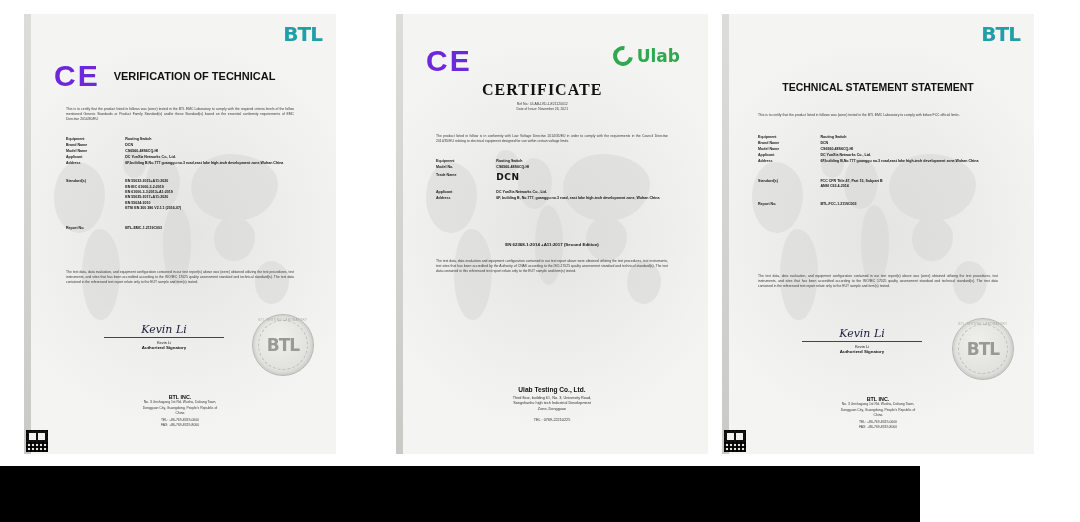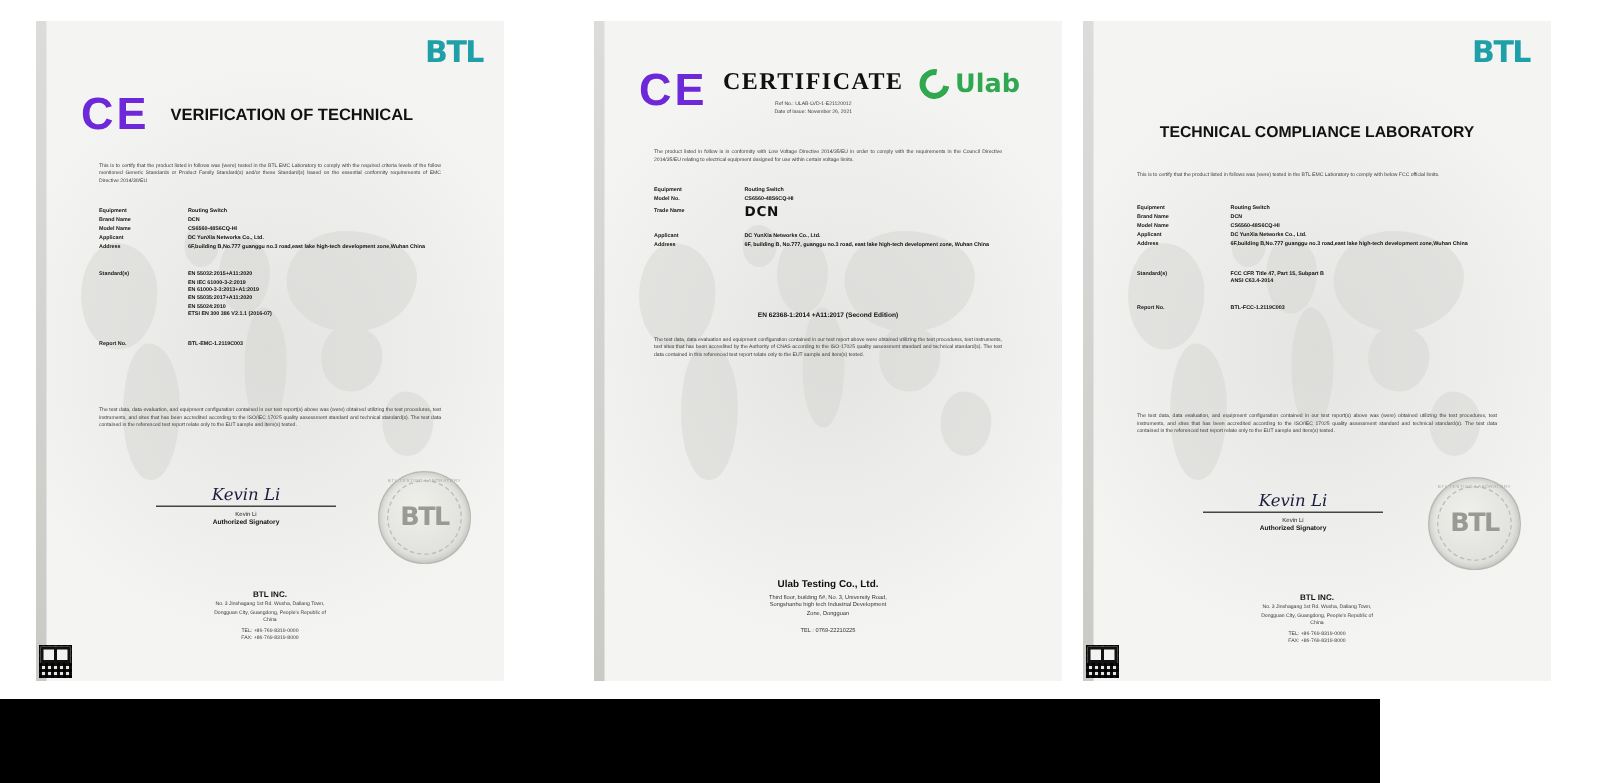--- a/index.html
+++ b/index.html
@@ -102,20 +102,21 @@
   
   .title {
     font-weight: bold;
     color: #111;
   }
   .serif-title {
     font-family: "Liberation Serif", serif;
     font-weight: bold;
     letter-spacing: 1px;
     color: #111;
+    margin-top: 35px;
   }
   .tiny {
     font-size: 3.4px;
     line-height: 1.5;
     color: #3a3a3a;
   }
   .tiny2 {
     font-size: 3.8px;
     line-height: 1.55;
     color: #333;
@@ -409,21 +410,21 @@
     </div>
     <div class="bar-left"></div>
 
     <div class="cert-inner">
 
       <div style="text-align:right;">
         <span class="btl-logo" style="font-size:20px;">BTL</span>
       </div>
 
       <div class="centerblock" style="margin:32px 10px 0 10px;">
-        <span class="title" style="font-size:10.5px;">TECHNICAL COMPLIANCE LABORATORY</span>
+        <span class="title" style="font-size:10.5px;">TECHNICAL STATEMENT STATEMENT</span>
       </div>
 
       <div class="tiny" style="margin:18px 22px 0 22px; text-align:justify;">This is to certify that the product listed in follows was (were) tested in the BTL EMC Laboratory to comply with below FCC official limits.</div>
 
       <div style="margin:16px 22px 0 22px;">
         <table class="fieldtable">
           <tbody>
               <tr>
             <td class="k">Equipment</td>
             <td class="v">Routing Switch</td>

